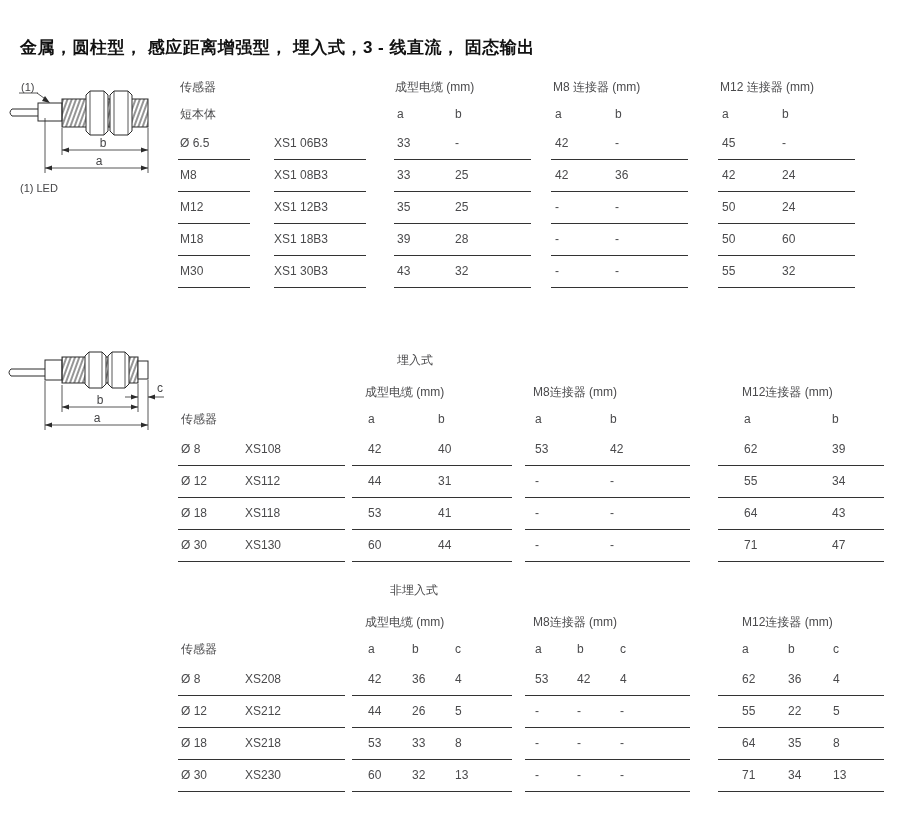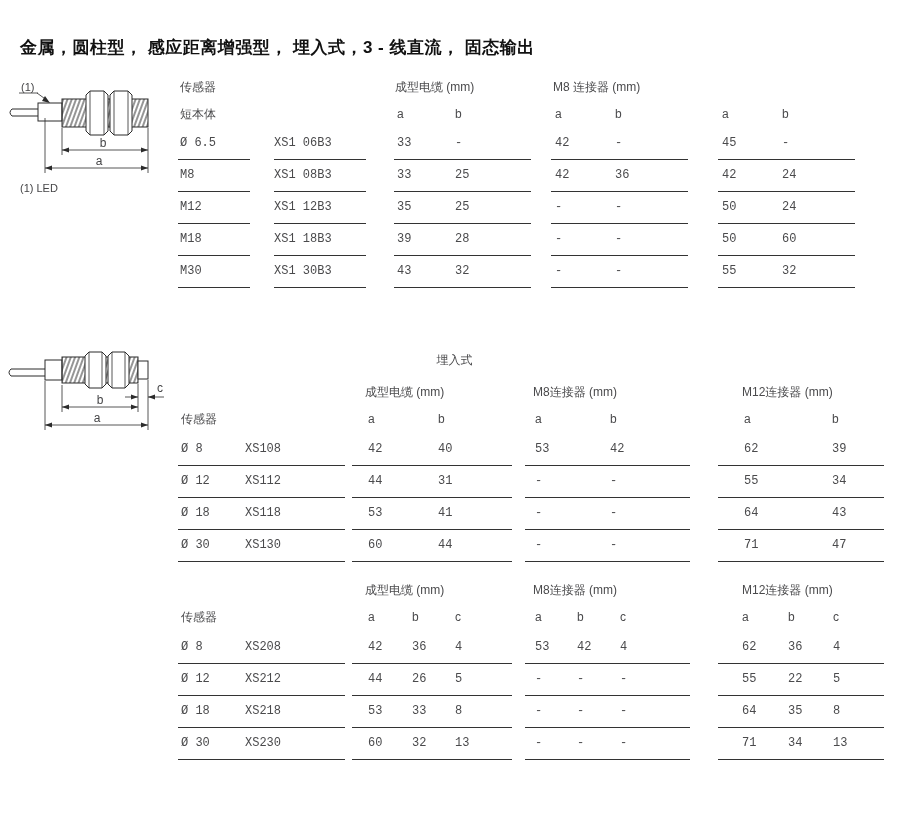--- a/index.html
+++ b/index.html
@@ -12,21 +12,21 @@
     position:absolute; left:20px; font-size:17px; font-weight:bold;
     color:#111111; letter-spacing:0.5px; white-space:nowrap;
   }
   #title1 { top:36px; }
   #title2 { top:305px; }
 
   .tbl { position:absolute; font-size:12px; color:#4a4a4c; }
   .row { display:flex; }
   .cell { box-sizing:border-box; white-space:nowrap; overflow:visible; }
   .group { display:flex; }
-  .data .cell { border-bottom:1px solid #333333; line-height:31px;font-family:Liberation Mono, monospace; }
+  .data .cell { border-bottom:1px solid #333333; line-height:31px; }
   .data { height:32px; }
 
   
   #t1 { left:178px; top:76px; width:677px; }
   #t1 .hdr { height:30px; }
   #t1 .hdr .cell { line-height:18px; padding-top:2px; }
   #t1 .sub { height:22px; }
   #t1 .sub .cell { line-height:16px; }
   .t1-sensor { width:72px; margin-right:24px; padding-left:2px; }
   .t1-model  { width:92px; margin-right:28px; }
@@ -36,21 +36,21 @@
   #t1 .group.t1-g1 { padding-left:3px; }
   #t1 .group.t1-g2, #t1 .group.t1-g3 { padding-left:4px; }
   #t1 .t1-g1 .a { width:58px; }
   #t1 .t1-g2 .a, #t1 .t1-g3 .a { width:60px; }
   #t1 .hdr .t1-g1 { padding-left:1px; }
   #t1 .hdr .t1-g2, #t1 .hdr .t1-g3 { padding-left:2px; }
 
   
   #t2a { left:178px; top:344px; width:706px; }
   #t2b { left:178px; top:574px; width:706px; }
-  .t2 .subtitle { height:32px;text-align:center; }
+  .t2 .subtitle { height:32px; }
   .t2 .subtitle .cell { line-height:32px; }
   .t2 .hdr { height:32px; }
   .t2 .hdr .cell { line-height:32px; }
   .t2 .sub { height:26px; }
   .t2 .sub .cell { line-height:22px; }
   .t2-sg { width:167px; margin-right:7px; display:flex; }
   .t2-sg .size { width:64px; padding-left:3px; }
   .t2-g1 { width:160px; margin-right:13px; }
   .t2-g2 { width:165px; margin-right:28px; }
   .t2-g3 { width:166px; }
@@ -120,20 +120,21 @@
     <text x="94" y="87" text-anchor="middle" class="dtext">a</text>
     <text x="15" y="114" class="dnote">(1) LED</text>
   </svg>
 
   <div class="tbl" id="t1">
     <div class="row hdr">
       <div class="cell t1-sensor">传感器</div>
       <div class="cell t1-model"></div>
       <div class="cell t1-g1">成型电缆 (mm)</div>
       <div class="cell t1-g2">M8 连接器 (mm)</div>
+      <div class="cell t1-g3">M12 连接器 (mm)</div>
     </div>
     <div class="row sub">
       <div class="cell t1-sensor">短本体</div>
       <div class="cell t1-model"></div>
       <div class="cell t1-g1 group">
         <span class="a">a</span>
         <span class="b">b</span>
       </div>
       <div class="cell t1-g2 group">
         <span class="a">a</span>
@@ -365,20 +366,24 @@
           </div>
           <div class="cell t2-g3 group">
             <span class="a">71</span>
             <span class="b">47</span>
           </div>
         </div>
       </div>
   </div>
 
   <div class="tbl t2" id="t2b">
+    <div class="row subtitle">
+      <div class="cell sgspacer"></div>
+      <div class="cell t2-g1">非埋入式</div>
+    </div>
     <div class="row hdr">
       <div class="cell t2-sg"></div>
       <div class="cell t2-g1">成型电缆 (mm)</div>
       <div class="cell t2-g2">M8连接器 (mm)</div>
       <div class="cell t2-g3">M12连接器 (mm)</div>
     </div>
     <div class="row sub">
       <div class="cell t2-sg">
         <span class="size">传感器</span>
       </div>

